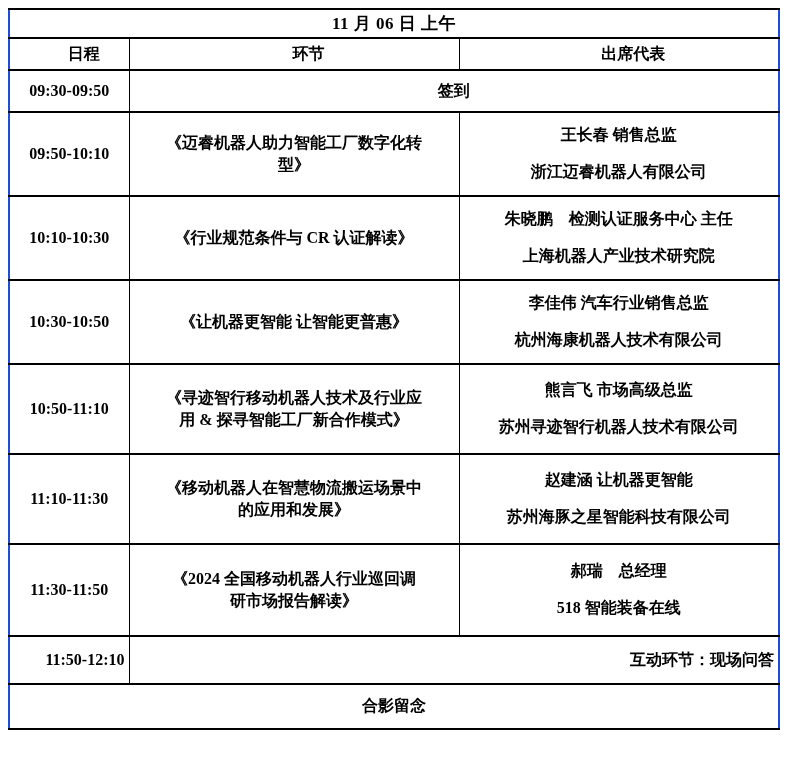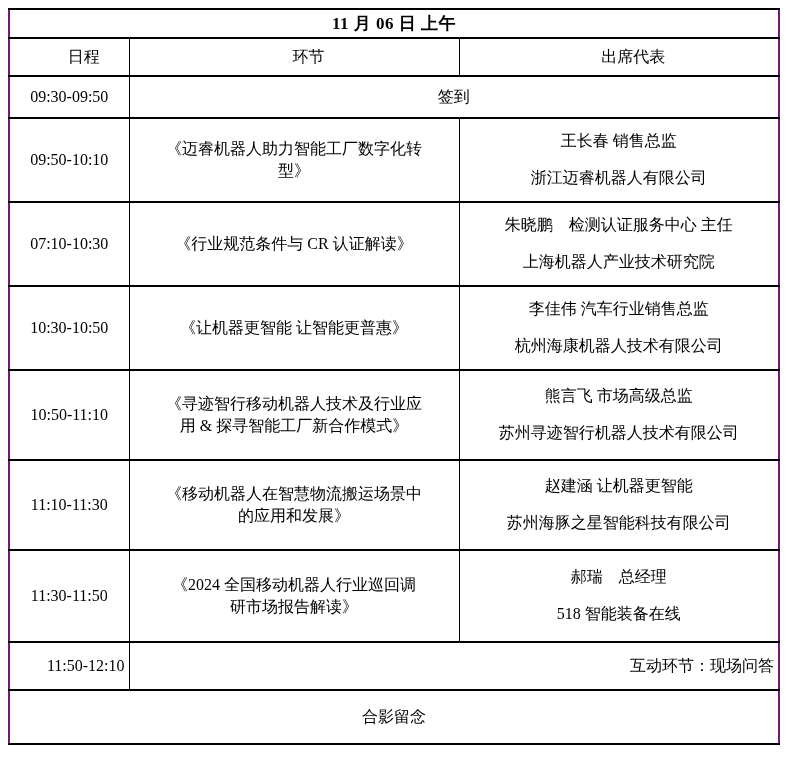--- a/index.html
+++ b/index.html
@@ -27,45 +27,45 @@
   table.schedule col.c-speaker { width: 320px; }
 
   table.schedule td, table.schedule th {
     border-left: 1px solid #000;
     border-right: 1px solid #000;
     border-top: 2px solid #000;
     border-bottom: 2px solid #000;
     text-align: center;
     vertical-align: middle;
     font-size: 16px;
-    font-weight: normal;
+    font-weight: bold;
     padding: 2px 4px;
     box-sizing: border-box;
     overflow: hidden;
   }
   table.schedule {
-    border: 2px solid #701a75;
+    border: 2px solid #1d4ed8;
   }
   tr.title-row td {
     height: 26px;
     font-size: 17px;
     font-weight: bold;
     letter-spacing: 0.5px;
   }
   tr.header-row th {
-    height: 38px;
-    font-weight: normal;
+    height: 32px;
+    font-weight: bold;
     padding-left: 33px;
   }
   tr.r-signin td  { height: 42px; }
   tr.r-std td     { height: 84px; }
   tr.r-tall td    { height: 90px; }
   tr.r-taller td  { height: 92px; }
   tr.r-qa td      { height: 48px; text-align: right; }
-  tr.footer-row td{ height: 54px; }
+  tr.footer-row td{ height: 45px; }
 
   td.session-cell .session-text {
     display: inline-block;
     max-width: 258px;
     line-height: 1.35;
     text-align: center;
   }
   td.speaker-cell .person {
     margin-bottom: 16px;
     line-height: 1.3;
@@ -109,21 +109,21 @@
       <td class="session-cell">
         <span class="session-text">《迈睿机器人助力智能工厂数字化转型》</span>
       </td>
       <td class="speaker-cell">
         <div class="person">王长春 销售总监</div>
         <div class="org">浙江迈睿机器人有限公司</div>
       </td>
     </tr>
 
     <tr class="r-std">
-      <td class="time-cell">07:10-10:30</td>
+      <td class="time-cell">10:10-10:30</td>
       <td class="session-cell">
         <span class="session-text">《行业规范条件与 CR 认证解读》</span>
       </td>
       <td class="speaker-cell">
         <div class="person">朱晓鹏　检测认证服务中心 主任</div>
         <div class="org">上海机器人产业技术研究院</div>
       </td>
     </tr>
 
     <tr class="r-std">

